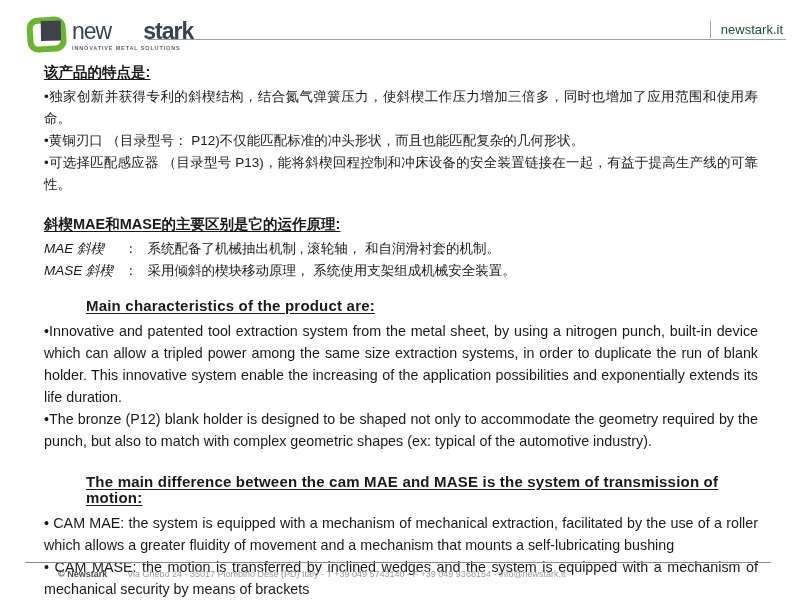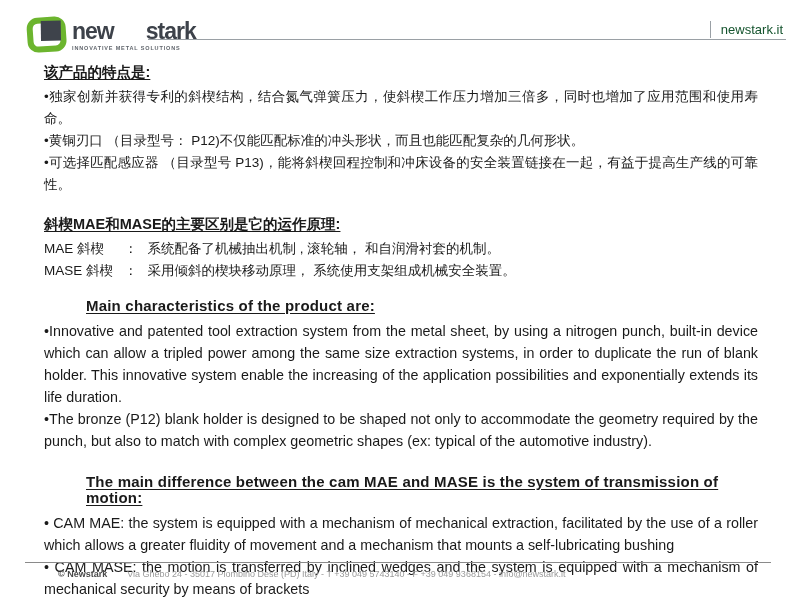--- a/index.html
+++ b/index.html
@@ -22,21 +22,21 @@
     align-items: flex-start;
   }
   .logo-text { margin-left: 3px; }
   .logo-name {
     font-size: 23px;
     line-height: 23px;
     letter-spacing: -1px;
     color: #3d424a;
     margin-top: 7px;
   }
-  .logo-new  { font-weight: 700; }
+  .logo-new  { font-weight: 400; }
   .logo-stark{ font-weight: 700; margin-left: 32px; }
   .logo-tagline {
     font-size: 5.5px;
     letter-spacing: 0.85px;
     font-weight: bold;
     color: #60656c;
     margin-top: 2px;
     white-space: nowrap;
   }
   .top-rule {
@@ -82,21 +82,21 @@
   .para.en { font-size: 14.3px; }
   .mt    { margin-top: 20px; }
   .mt-md { margin-top: 16px; }
   .mt-lg { margin-top: 22px; }
 
   .defrow {
     display: flex;
     font-size: 13.5px;
     line-height: 22px;
   }
-  .dt { flex: none; width: 80px; }
+  .dt { flex: none; width: 80px; font-style: italic; }
   .dc { flex: none; margin-right: 10px; }
   .dd { flex: 1; }
 
   
   .footer-rule {
     position: absolute;
     left: 25px;
     width: 746px;
     top: 562px;
     border-top: 1px solid #8a8a8a;

